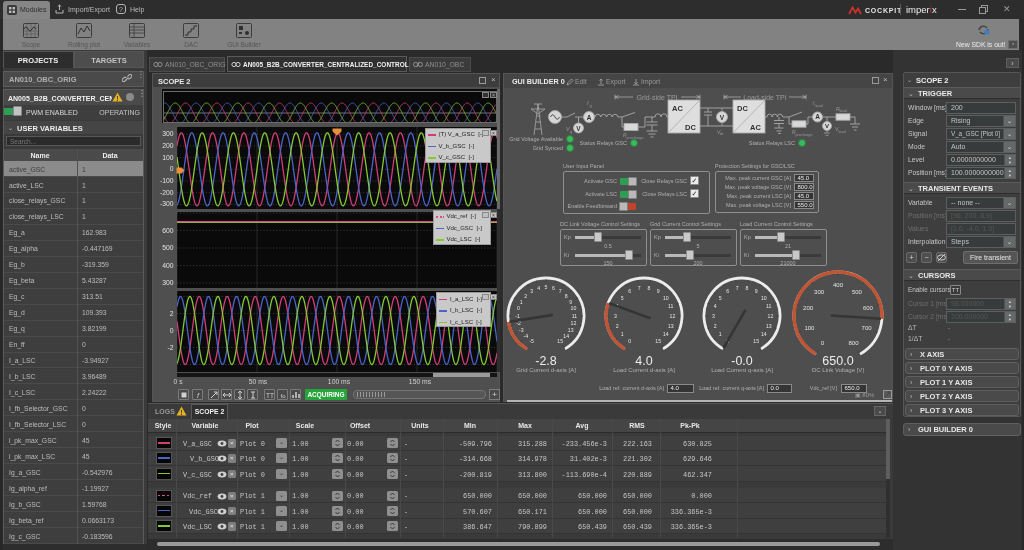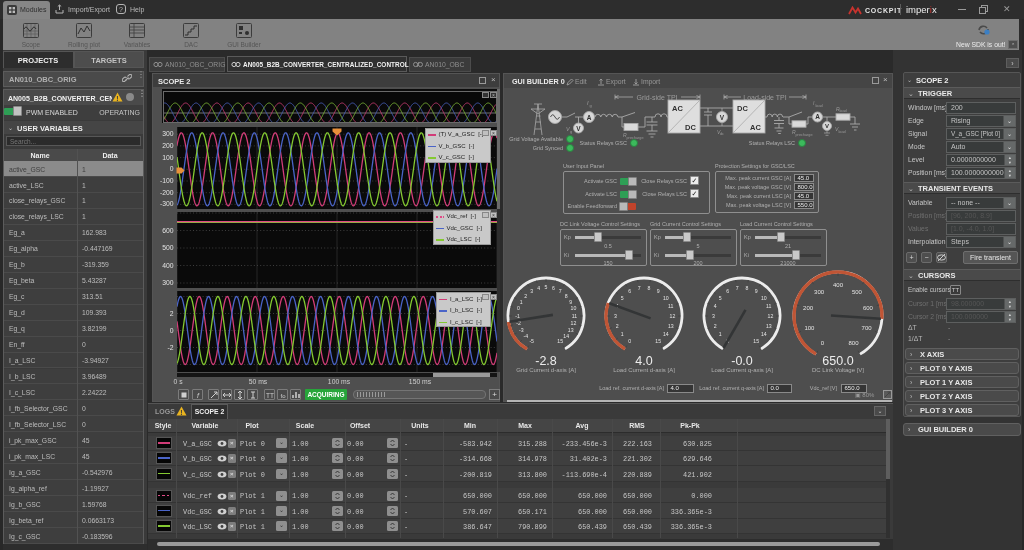--- a/index.html
+++ b/index.html
@@ -800,29 +800,29 @@
       <path d="M3.5,4 L5.5,2 L7.5,4 M3.5,6 L5.5,8 L7.5,6" stroke="#2e2e2e" fill="none" stroke-width="0.9"></path>
     </svg>
   </div>
 <div class="abs num" style="left:347px;top:439.7px">0.00</div>
 <div class="abs" style="left:387px;top:438.0px;width:11px;height:10px;background:#8f8f8f;border-radius:1.5px">
     <svg width="11" height="10">
       <path d="M3.5,4 L5.5,2 L7.5,4 M3.5,6 L5.5,8 L7.5,6" stroke="#2e2e2e" fill="none" stroke-width="0.9"></path>
     </svg>
   </div>
 <div class="abs num" style="left:404px;top:439.7px">-</div>
-<div class="abs num" style="left:492px;top:439.7px;transform:translateX(-100%)">-583.942</div>
+<div class="abs num" style="left:492px;top:439.7px;transform:translateX(-100%)">-509.796</div>
 <div class="abs num" style="left:547px;top:439.7px;transform:translateX(-100%)">315.288</div>
 <div class="abs num" style="left:607px;top:439.7px;transform:translateX(-100%)">-233.456e-3</div>
 <div class="abs num" style="left:652px;top:439.7px;transform:translateX(-100%)">222.163</div>
 <div class="abs num" style="left:712px;top:439.7px;transform:translateX(-100%)">630.825</div>
 <div class="abs" style="left:148px;top:450.9px;width:738px;height:15.4px;background:#3f3f3f;border-bottom:1px solid #343434"></div>
 <div class="abs" style="left:156px;top:452.4px;width:16px;height:12px;background:#060606;border:1px solid #555"></div>
 <div class="abs" style="left:158px;top:457.4px;width:12px;height:1.5px;background:#4a64c8"></div>
-<div class="abs num" style="left:183px;top:455.1px">V_b_GSC</div>
+<div class="abs num" style="left:190px;top:455.1px">V_b_GSC</div>
 <div class="abs" style="left:217px;top:455.4px">
     <svg width="10" height="7">
       <ellipse cx="5" cy="3.5" rx="4.4" ry="3" fill="#d0d0d0"></ellipse>
       <circle cx="5" cy="3.5" r="1.4" fill="#3f3f3f"></circle>
     </svg>
   </div>
 <div class="abs" style="left:227.5px;top:454.4px;width:8.5px;height:8.5px;background:#7e7e7e;border-radius:1.5px;color:#d9d9d9;font-size:6px;line-height:8px;text-align:center;font-weight:bold">×</div>
 <div class="abs num" style="left:240px;top:455.1px">Plot 0</div>
 <div class="abs" style="left:276px;top:453.4px;width:11px;height:10px;background:#8f8f8f;border-radius:1.5px;color:#2e2e2e;font-size:6px;line-height:9px;text-align:center">⌄</div>
 <div class="abs num" style="left:292px;top:455.1px">1.00</div>
@@ -866,21 +866,21 @@
 <div class="abs" style="left:387px;top:468.8px;width:11px;height:10px;background:#8f8f8f;border-radius:1.5px">
     <svg width="11" height="10">
       <path d="M3.5,4 L5.5,2 L7.5,4 M3.5,6 L5.5,8 L7.5,6" stroke="#2e2e2e" fill="none" stroke-width="0.9"></path>
     </svg>
   </div>
 <div class="abs num" style="left:404px;top:470.5px">-</div>
 <div class="abs num" style="left:492px;top:470.5px;transform:translateX(-100%)">-200.819</div>
 <div class="abs num" style="left:547px;top:470.5px;transform:translateX(-100%)">313.800</div>
 <div class="abs num" style="left:607px;top:470.5px;transform:translateX(-100%)">-113.690e-4</div>
 <div class="abs num" style="left:652px;top:470.5px;transform:translateX(-100%)">220.889</div>
-<div class="abs num" style="left:712px;top:470.5px;transform:translateX(-100%)">421.902</div>
+<div class="abs num" style="left:712px;top:470.5px;transform:translateX(-100%)">462.347</div>
 <div class="abs" style="left:148px;top:488.0px;width:738px;height:15.4px;background:#3f3f3f;border-bottom:1px solid #343434"></div>
 <div class="abs" style="left:156px;top:489.5px;width:16px;height:12px;background:#060606;border:1px solid #555"></div>
 <div class="abs" style="left:158px;top:494.5px;width:12px;height:1.5px;background:repeating-linear-gradient(90deg,#e04a86 0 2.5px,transparent 2.5px 4.5px)"></div>
 <div class="abs num" style="left:183px;top:492.2px">Vdc_ref</div>
 <div class="abs" style="left:217px;top:492.5px">
     <svg width="10" height="7">
       <ellipse cx="5" cy="3.5" rx="4.4" ry="3" fill="#d0d0d0"></ellipse>
       <circle cx="5" cy="3.5" r="1.4" fill="#3f3f3f"></circle>
     </svg>
   </div>
@@ -901,21 +901,21 @@
   </div>
 <div class="abs num" style="left:404px;top:492.2px">-</div>
 <div class="abs num" style="left:492px;top:492.2px;transform:translateX(-100%)">650.000</div>
 <div class="abs num" style="left:547px;top:492.2px;transform:translateX(-100%)">650.000</div>
 <div class="abs num" style="left:607px;top:492.2px;transform:translateX(-100%)">650.000</div>
 <div class="abs num" style="left:652px;top:492.2px;transform:translateX(-100%)">650.000</div>
 <div class="abs num" style="left:712px;top:492.2px;transform:translateX(-100%)">0.000</div>
 <div class="abs" style="left:148px;top:503.4px;width:738px;height:15.4px;background:#3f3f3f;border-bottom:1px solid #343434"></div>
 <div class="abs" style="left:156px;top:504.9px;width:16px;height:12px;background:#060606;border:1px solid #555"></div>
 <div class="abs" style="left:158px;top:509.9px;width:12px;height:1.5px;background:#4a64c8"></div>
-<div class="abs num" style="left:183px;top:507.6px">Vdc_GSC</div>
+<div class="abs num" style="left:189px;top:507.6px">Vdc_GSC</div>
 <div class="abs" style="left:217px;top:507.9px">
     <svg width="10" height="7">
       <ellipse cx="5" cy="3.5" rx="4.4" ry="3" fill="#d0d0d0"></ellipse>
       <circle cx="5" cy="3.5" r="1.4" fill="#3f3f3f"></circle>
     </svg>
   </div>
 <div class="abs" style="left:227.5px;top:506.9px;width:8.5px;height:8.5px;background:#7e7e7e;border-radius:1.5px;color:#d9d9d9;font-size:6px;line-height:8px;text-align:center;font-weight:bold">×</div>
 <div class="abs num" style="left:240px;top:507.6px">Plot 1</div>
 <div class="abs" style="left:276px;top:505.9px;width:11px;height:10px;background:#8f8f8f;border-radius:1.5px;color:#2e2e2e;font-size:6px;line-height:9px;text-align:center">⌄</div>
 <div class="abs num" style="left:292px;top:507.6px">1.00</div>

